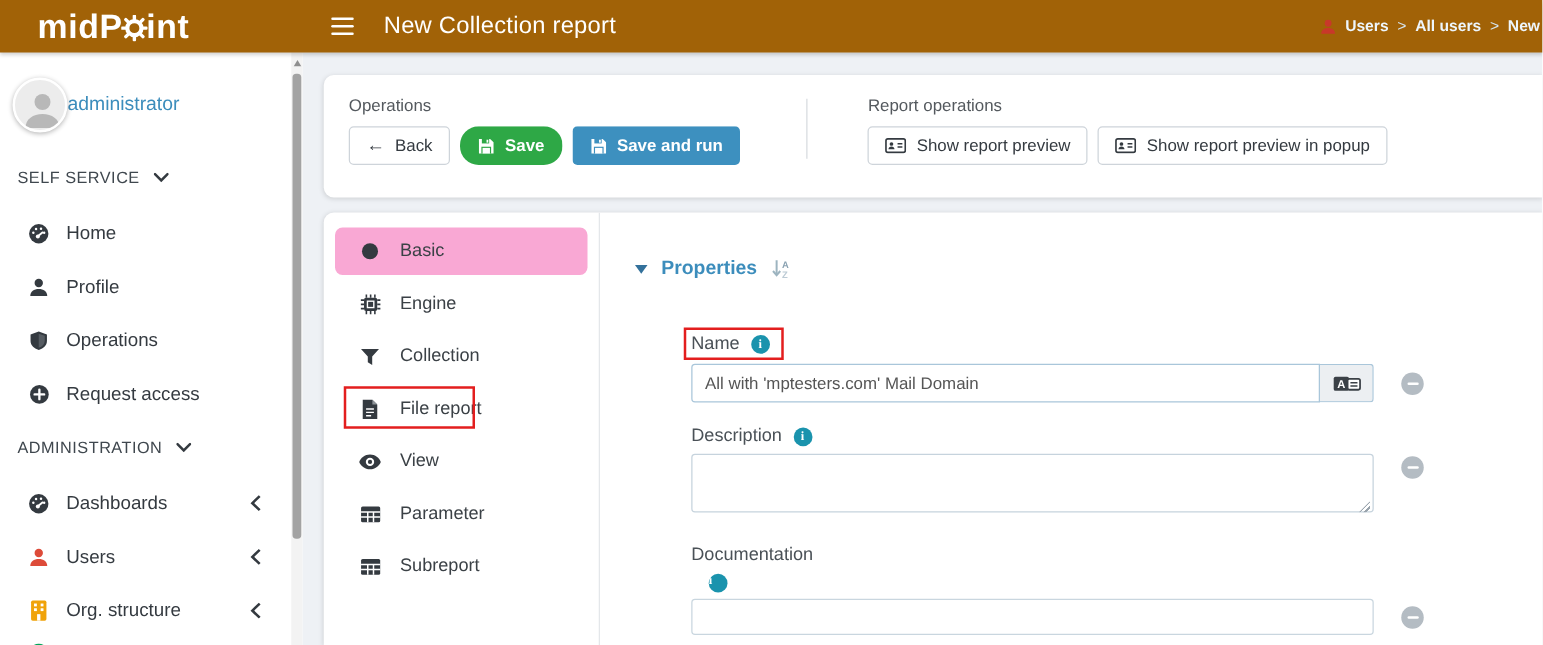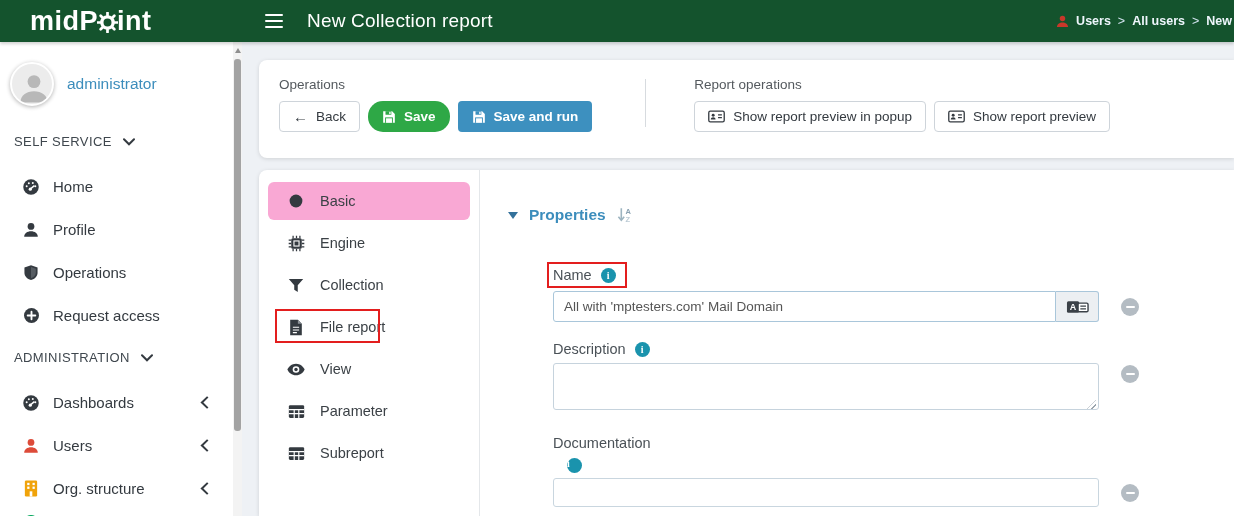--- a/index.html
+++ b/index.html
@@ -1,38 +1,38 @@
 <!DOCTYPE html>
 <html><head>
 <meta charset="utf-8">
 <style>
   * { box-sizing: border-box; margin: 0; padding: 0; }
   html,body { width:1234px; height:516px; overflow:hidden; }
   body { font-family:"Liberation Sans", sans-serif; background:#fff; }
 
   
-  .topbar { height:42px; background:#14532d; display:flex; align-items:center; color:#fff;
+  .topbar { height:42px; background:#a16207; display:flex; align-items:center; color:#fff;
             box-shadow:0 2px 3px rgba(0,0,0,.18); position:relative; z-index:5; }
   .logo { width:247px; padding-left:30px; font-size:27px; font-weight:bold; letter-spacing:.5px;
           display:flex; align-items:center; white-space:nowrap; }
   .logo .gear { margin:3px -1px 0 -1px; }
   .hamburger { margin-left:18px; width:18px; display:flex; flex-direction:column; gap:3.5px; cursor:pointer; }
   .hamburger i { display:block; height:2.4px; background:#fff; border-radius:1px; }
   .page-title { margin-left:24px; font-size:19px; font-weight:500; letter-spacing:.2px; }
   .breadcrumb { margin-left:auto; display:flex; align-items:center; gap:7px; font-size:12.5px;
                 font-weight:bold; white-space:nowrap; padding-right:2px; overflow:hidden; }
   .breadcrumb .sep { color:#d6e6f2; font-weight:400; }
   .breadcrumb a { color:#eef6fc; text-decoration:none; }
 
   
   .app { display:flex; height:474px; }
 
   
   .sidebar { width:233px; background:#fff; overflow:hidden; flex:0 0 233px; }
-  .userpanel { display:flex; align-items:center; gap:13px; padding:20px 16px 0 10px; }
+  .userpanel { display:flex; align-items:center; padding:20px 16px 0 10px; }
   .avatar { width:44px; height:44px; border-radius:50%; background:#ececec; border:2px solid #fff;
             box-shadow:0 1px 4px rgba(0,0,0,.3); position:relative; overflow:hidden; flex:0 0 44px; }
   .avatar svg { position:absolute; left:6px; top:7px; }
   .username { color:#3c8dbc; font-size:15.5px; }
   .secheader { margin:28px 0 16px 14px; font-size:13px; color:#3f474e; letter-spacing:.4px;
                display:flex; align-items:center; gap:11px; font-weight:500; cursor:pointer; }
   .sideitem { height:43px; display:flex; align-items:center; gap:12px; padding-left:21px;
               font-size:15px; color:#343a40; cursor:pointer; }
   .sideitem .ico { width:20px; display:flex; justify-content:center; flex:0 0 20px; }
   .sideitem .ang { margin-left:auto; margin-right:24px; display:flex; }
@@ -326,32 +326,32 @@
         <div class="btnrow">
           <button class="btn btn-default">
             <span>
               <svg width="17" height="13" viewBox="0 0 22 16">
                   <rect x="1" y="1" width="20" height="14" rx="2" fill="none" stroke="#343a40" stroke-width="1.7"></rect>
                   <circle cx="6.7" cy="6.3" r="1.9" fill="#343a40"></circle>
                   <path d="M3.6 11.8c0-1.9 1.5-2.9 3.1-2.9s3.1 1 3.1 2.9z" fill="#343a40"></path>
                   <path d="M13 6h5M13 9.5h5" stroke="#343a40" stroke-width="1.6"></path>
                 </svg>
             </span>
-            <span>Show report preview in popup</span>
+            <span>Show report preview</span>
           </button>
           <button class="btn btn-default">
             <span>
               <svg width="17" height="13" viewBox="0 0 22 16">
                   <rect x="1" y="1" width="20" height="14" rx="2" fill="none" stroke="#343a40" stroke-width="1.7"></rect>
                   <circle cx="6.7" cy="6.3" r="1.9" fill="#343a40"></circle>
                   <path d="M3.6 11.8c0-1.9 1.5-2.9 3.1-2.9s3.1 1 3.1 2.9z" fill="#343a40"></path>
                   <path d="M13 6h5M13 9.5h5" stroke="#343a40" stroke-width="1.6"></path>
                 </svg>
             </span>
-            <span>Show report preview</span>
+            <span>Show report preview in popup</span>
           </button>
         </div>
       </div>
     </section>
 
     <section class="card content">
 
       <div class="tabcol">
         <div class="tab active">
           <span class="ico">

